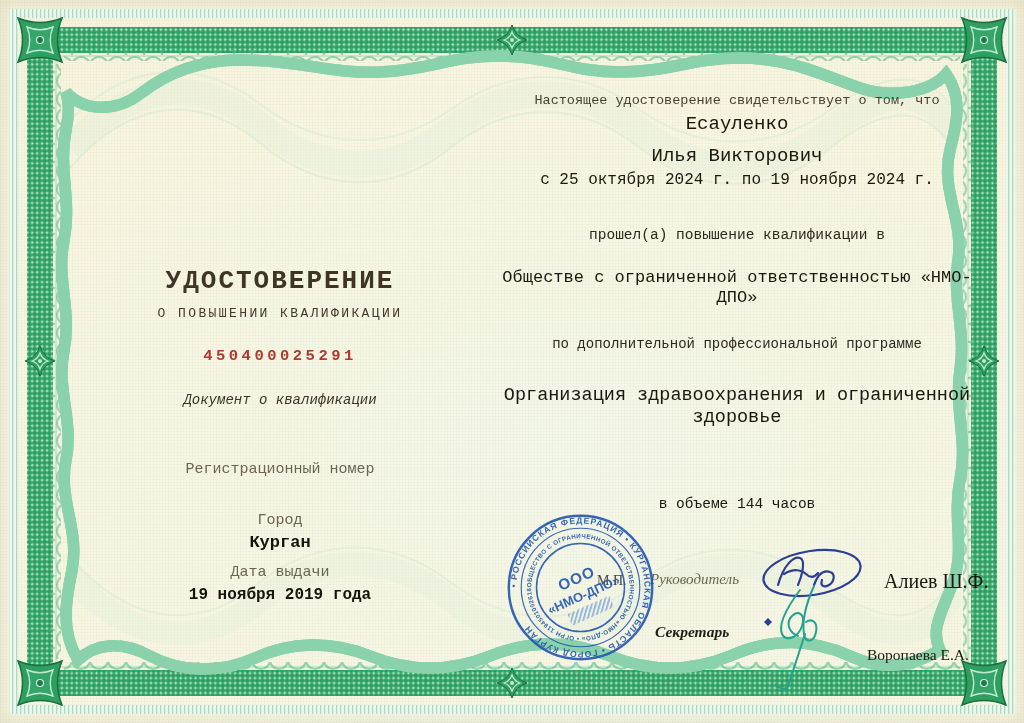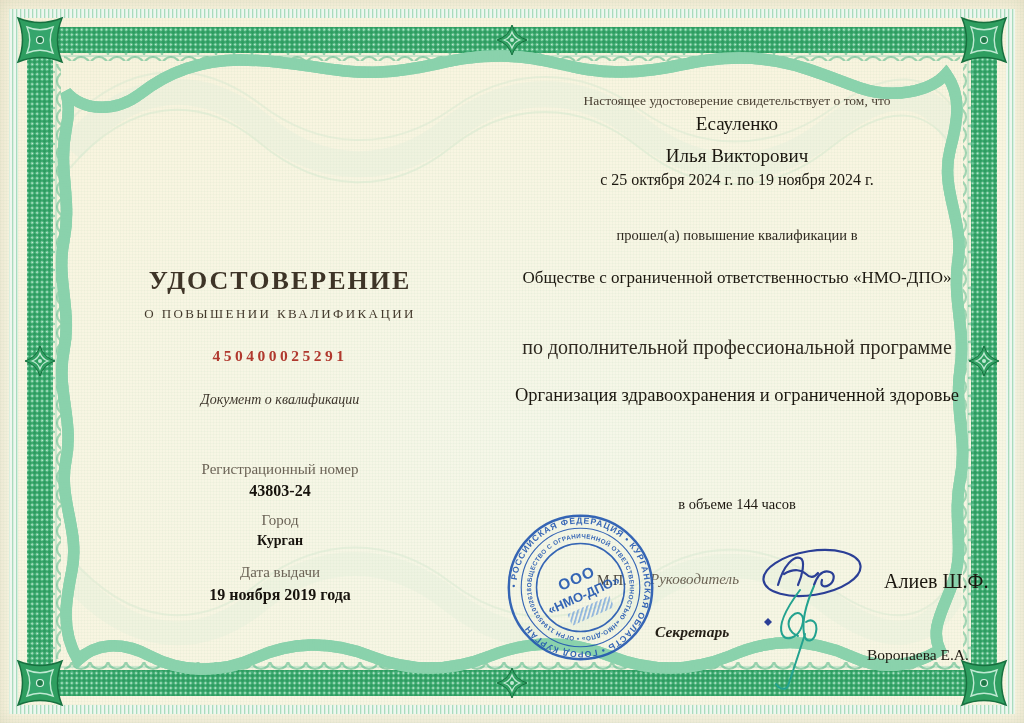--- a/index.html
+++ b/index.html
@@ -13,41 +13,41 @@
   }
   .page::before{ 
     content:""; position:absolute; inset:0; pointer-events:none;
     background:
       repeating-linear-gradient(0deg, rgba(130,180,140,.05) 0 1px, transparent 1px 3px),
       repeating-linear-gradient(90deg, rgba(130,180,140,.05) 0 1px, transparent 1px 3px);
   }
   .deco{position:absolute; inset:0; width:1024px; height:723px;}
   .abs{position:absolute;}
   .col{position:absolute; top:0; bottom:0; text-align:center;}
-  .col > div{position:absolute; left:0; right:0; line-height:1.18;}
+  .col > div{position:absolute; left:0; right:0; line-height:1.18;font-family:Liberation Mono, monospace;}
   .left-col{left:62px; width:436px;}
   .right-col{left:498px; width:478px;}
 
   .title{top:266px; font-size:26px; font-weight:600; letter-spacing:2px; color:#3e3427;}
   .subtitle{top:306px; font-size:13px; letter-spacing:2.4px; font-weight:500; color:#43392c;}
   .serial{top:347px; font-size:15.5px; font-weight:700; letter-spacing:3.5px; color:#b0392e;}
   .doctype{top:392px; font-size:14px; font-style:italic; color:#3c342a;}
   .lbl{font-size:15px; color:#6b6356;}
   .val{font-weight:700; color:#17130d;}
   .reg-lbl{top:461px;} .reg-val{top:482px; font-size:16px;}
-  .city-lbl{top:512px;} .city-val{top:533px; font-size:14px;}
+  .city-lbl{top:512px;} .city-val{top:533px; font-size:17px;}
   .date-lbl{top:564px;} .date-val{top:586px; font-size:16px;}
 
   .intro{top:93px; font-size:13.5px; color:#4a4134;}
   .lastname{top:113px; font-size:19px;}
   .firstname{top:145px; font-size:19px;}
   .period{top:171px; font-size:16px;}
   .action{top:227px; font-size:14.5px; color:#2e2920;}
   .org{top:268px; font-size:17px;}
-  .prog-lbl{top:336px; font-size:20px; color:#2e2920;}
+  .prog-lbl{top:336px; font-size:14px; color:#2e2920;}
   .prog{top:385px; font-size:18.5px;}
   .volume{top:496px; font-size:14.5px;}
 
   .mp{left:597px; top:573px; font-size:14px; color:#4a453c; z-index:3;text-align:center;}
   .role-head{left:650px; top:571px; font-size:15px; font-style:italic; color:#6b6354; z-index:3;}
   .role-sec{left:655px; top:599px; font-size:15.5px; font-style:italic; font-weight:700; color:#241f16; z-index:3;margin-top:24px;}
   .name-head{left:884px; top:570px; font-size:20px; z-index:3;}
   .name-sec{left:867px; top:598px; font-size:15.5px; z-index:3;margin-top:48px;}
 
   .stamp{position:absolute; left:504px; top:511px; width:153px; height:153px; z-index:5; opacity:.9;}
@@ -169,21 +169,20 @@
         </g>
     </g>
   </svg>
 
   <div class="col left-col">
     <div class="title">УДОСТОВЕРЕНИЕ</div>
     <div class="subtitle">О ПОВЫШЕНИИ КВАЛИФИКАЦИИ</div>
     <div class="serial">450400025291</div>
     <div class="doctype">Документ о квалификации</div>
     <div class="lbl reg-lbl">Регистрационный номер</div>
-    <div class="val reg-val">43803-24</div>
     <div class="lbl city-lbl">Город</div>
     <div class="val city-val">Курган</div>
     <div class="lbl date-lbl">Дата выдачи</div>
     <div class="val date-val">19 ноября 2019 года</div>
   </div>
 
   <div class="col right-col">
     <div class="intro">Настоящее удостоверение свидетельствует о том, что</div>
     <div class="lastname">Есауленко</div>
     <div class="firstname">Илья Викторович</div>

